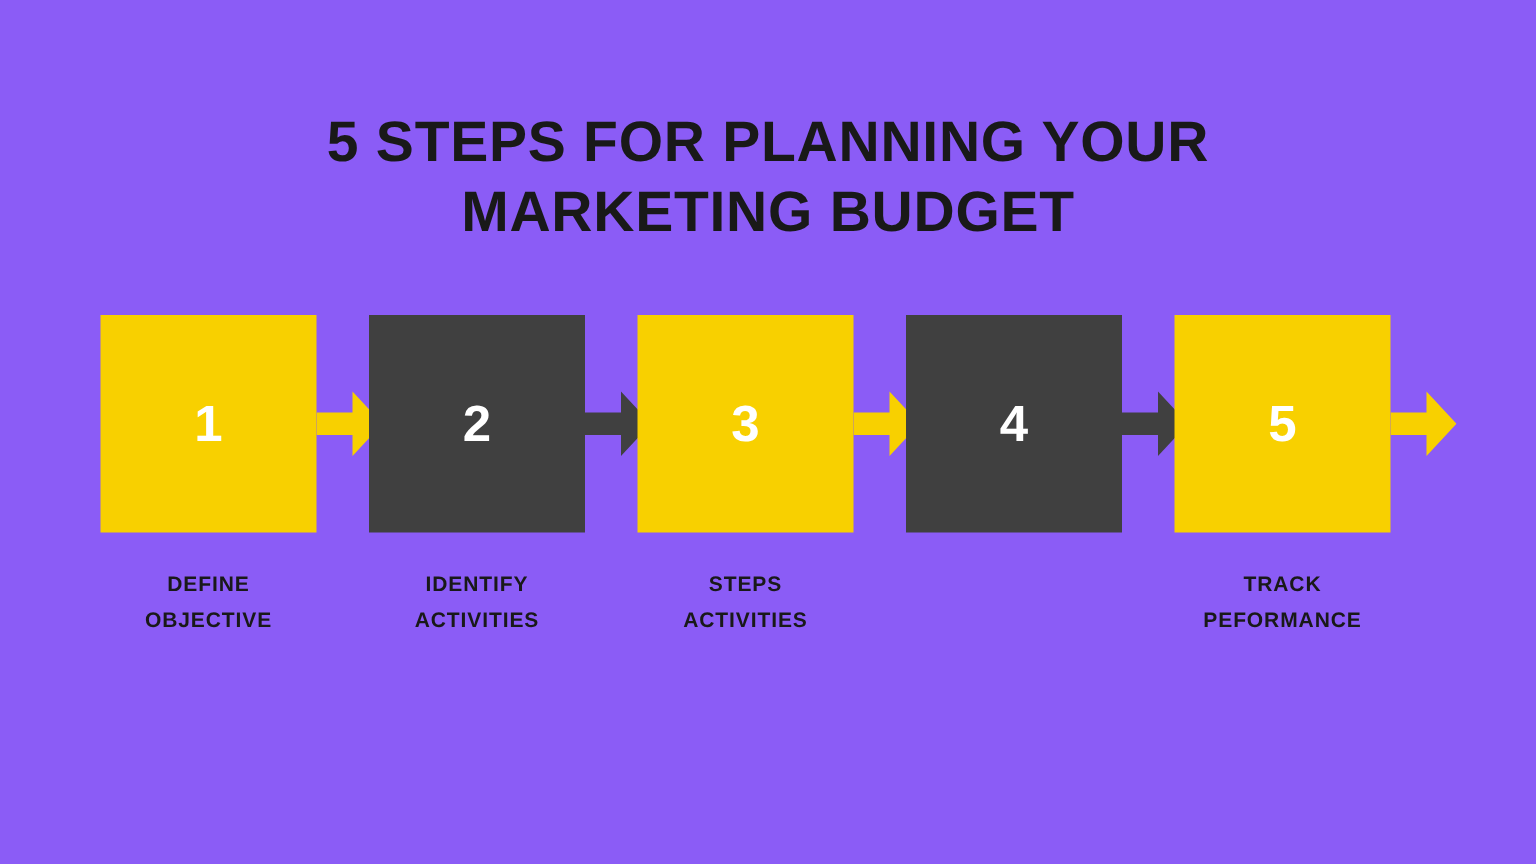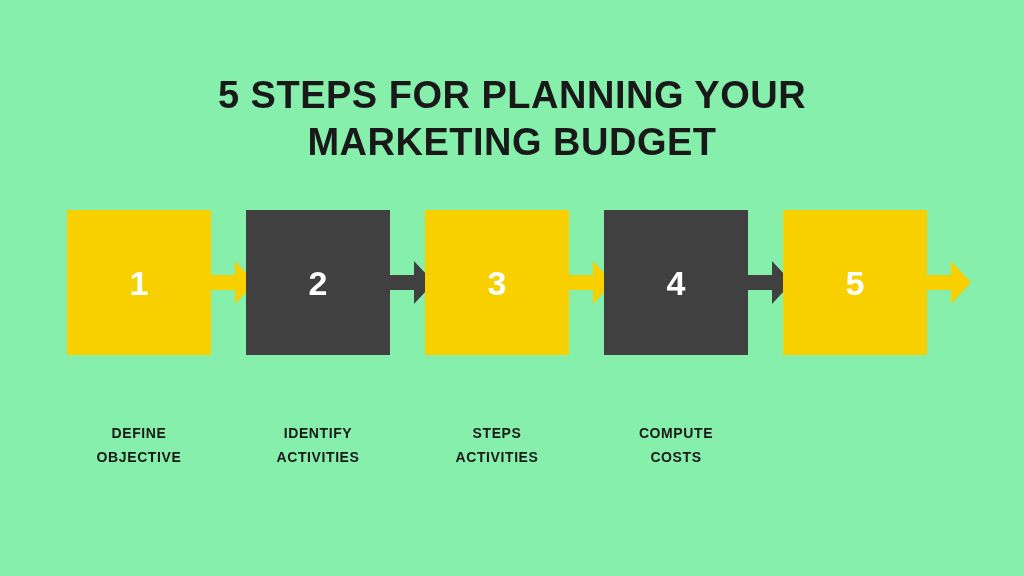--- a/index.html
+++ b/index.html
@@ -11,21 +11,21 @@
     height: 576px;
     background: #ffffff;
     font-family: "Liberation Sans", sans-serif;
     overflow: hidden;
     position: relative;
   }
 
   .slide {
     position: absolute;
     inset: 0;
-    background: #86efac;
+    background: #8b5cf6;
   }
 
   
   .title {
     position: absolute;
     top: 72px;
     left: 0;
     width: 1024px;
     text-align: center;
     font-size: 38px;
@@ -94,21 +94,20 @@
     top: 167px;
     left: -18px;
     width: 180px;
     text-align: center;
     font-size: 14px;
     line-height: 24px;
     font-weight: bold;
     letter-spacing: 0.6px;
     color: #191919;
     white-space: pre-line;
-    margin-top: 44px;
   }
 </style>
 </head>
 <body>
 
 <div class="slide">
 
   <div class="title">5 STEPS FOR PLANNING YOUR
 MARKETING BUDGET</div>
 
@@ -155,29 +154,29 @@
 
     <div class="step step-3">
       <div class="box dark">
         <span class="box-number">4</span>
         <span class="arrow">
           <svg width="44" height="45" viewBox="0 0 44 45">
             <path d="M0 15 L24 15 L24 1 L44 22.5 L24 44 L24 30 L0 30 Z" fill="#404040"></path>
           </svg>
         </span>
       </div>
-      <div class="caption">COMPUTE
-COSTS</div>
     </div>
 
     <div class="step step-4">
       <div class="box yellow">
         <span class="box-number">5</span>
         <span class="arrow">
           <svg width="44" height="45" viewBox="0 0 44 45">
             <path d="M0 15 L24 15 L24 1 L44 22.5 L24 44 L24 30 L0 30 Z" fill="#f8d000"></path>
           </svg>
         </span>
       </div>
+      <div class="caption">TRACK
+PEFORMANCE</div>
     </div>
 
   </div>
 </div>
 
 </body></html>

